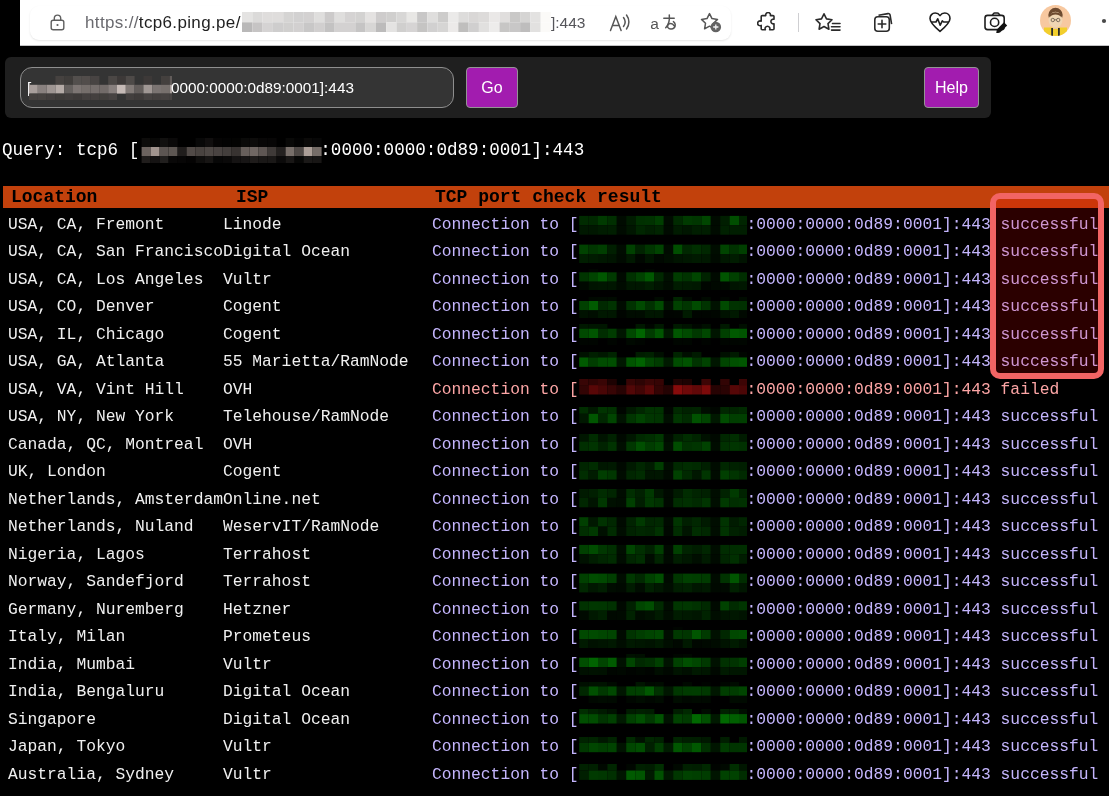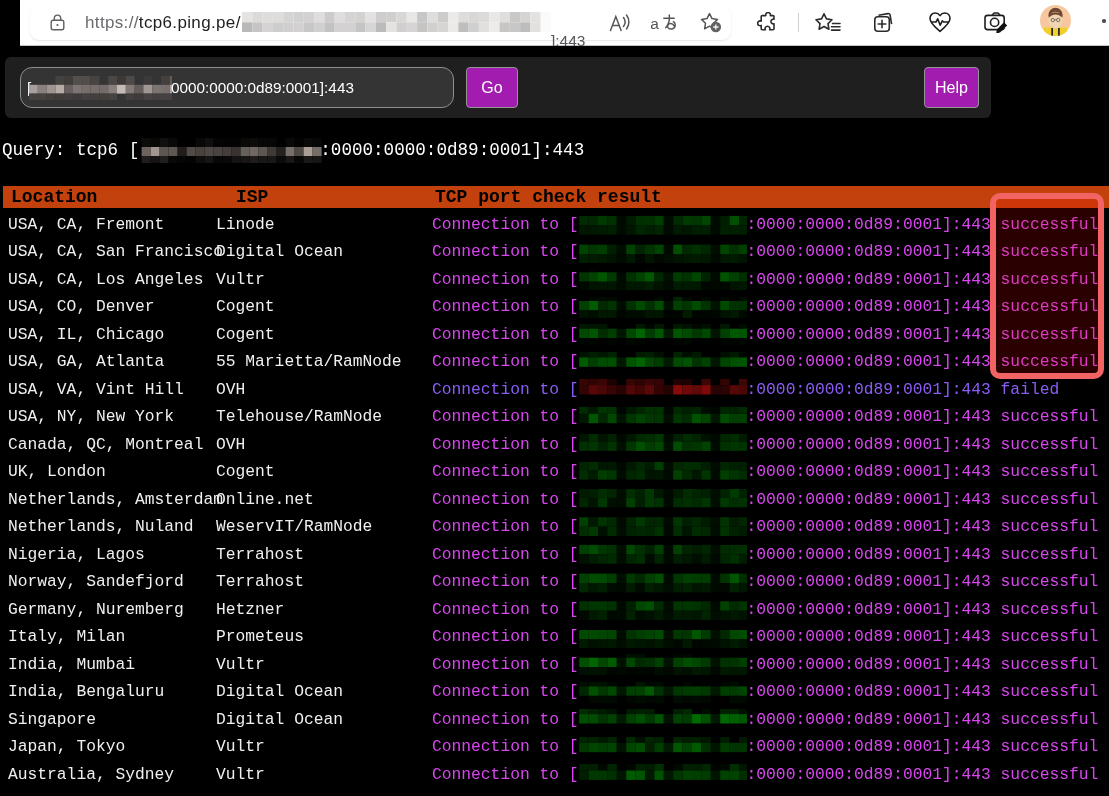--- a/index.html
+++ b/index.html
@@ -1,36 +1,36 @@
 <!DOCTYPE html>
 <html><head><meta charset="utf-8">
 <style>
 html,body{margin:0;padding:0;}
 body{width:1109px;height:796px;background:#000;overflow:hidden;position:relative;font-family:"Liberation Mono",monospace;}
 #chrome{position:absolute;left:0;top:0;width:1109px;height:46px;background:#ffffff;border-bottom:1px solid #c2c2c4;box-sizing:border-box;margin-left:20px;}
 #abar{position:absolute;left:10px;top:6px;width:701px;height:34px;background:#fff;border-radius:9px;box-shadow:0 1px 2px rgba(0,0,0,0.10);}
 .cic{position:absolute;}
 #url{position:absolute;left:65px;top:0;height:45px;line-height:45px;font-family:"Liberation Sans",sans-serif;font-size:17px;letter-spacing:0.35px;color:#1f1f1f;white-space:nowrap;}
 #url .sch{color:#6a6a6f;}
-#urlsuf{position:absolute;left:531px;top:18px;height:45px;line-height:45px;font-family:"Liberation Sans",sans-serif;font-size:15.5px;color:#55555a;text-align:center;}
+#urlsuf{position:absolute;left:531px;top:0;height:45px;line-height:45px;font-family:"Liberation Sans",sans-serif;font-size:15.5px;color:#55555a;text-align:center;}
 #vsep{position:absolute;left:778px;top:13px;width:1px;height:19px;background:#cfcfd2;}
 #page{position:absolute;left:0;top:46px;width:1109px;height:750px;background:#000;}
 #formbar{position:absolute;left:5px;top:11px;width:986px;height:61px;background:#1f1f1f;border-radius:6px;}
 #inp{position:absolute;left:20px;top:21px;width:434px;height:41px;box-sizing:border-box;background:#343434;border:1px solid #8e8e8e;border-radius:12px;font-family:"Liberation Sans",sans-serif;font-size:15.3px;color:#fff;line-height:39px;white-space:nowrap;}
 .btn{position:absolute;top:21px;height:41px;box-sizing:border-box;background:#a21caf;border:1px solid #949494;border-radius:4px;font-family:"Liberation Sans",sans-serif;font-size:16px;color:#fff;text-align:center;line-height:39px;}
 #go{left:466px;width:52px;}
 #help{left:924px;width:55px;}
 #query{position:absolute;left:2px;top:93px;height:23px;line-height:23px;font-size:17.6px;color:#fff;white-space:nowrap;}
 #thead{position:absolute;left:3px;top:140px;width:1106px;height:22px;background:#c2410c;color:#000;font-weight:bold;font-size:18px;line-height:22px;}
 #thead span{position:absolute;top:0;}
 .row{position:absolute;left:0;width:1109px;height:27.5px;line-height:27.5px;font-size:16.3px;white-space:nowrap;}
 .c1{position:absolute;left:8px;color:#f0f0f0;}
-.c2{position:absolute;left:216px;color:#f0f0f0;}
-.c3{position:absolute;left:432px;color:#d946ef;}
-.c3.bad{color:#8b5cf6;}
+.c2{position:absolute;left:223px;color:#f0f0f0;}
+.c3{position:absolute;left:432px;color:#c4b5fd;}
+.c3.bad{color:#fca5a5;}
 .m{vertical-align:-4px;}
 .row svg,#query svg{filter:blur(0.35px);}
 #redrect{position:absolute;left:990px;top:147px;width:114px;height:186px;box-sizing:border-box;border:6px solid rgb(242,100,100);border-radius:10px;background:rgba(255,0,0,0.17);z-index:5;}
 </style></head>
 <body>
 
 <div id="chrome">
 <div id="abar"></div>
 <svg class="cic" style="left:29px;top:13px" width="17" height="19" viewBox="0 0 17 19" fill="none" stroke="#5f5f5f" stroke-width="1.4">
       <rect x="2.2" y="7.2" width="12.6" height="9.6" rx="2"></rect>

